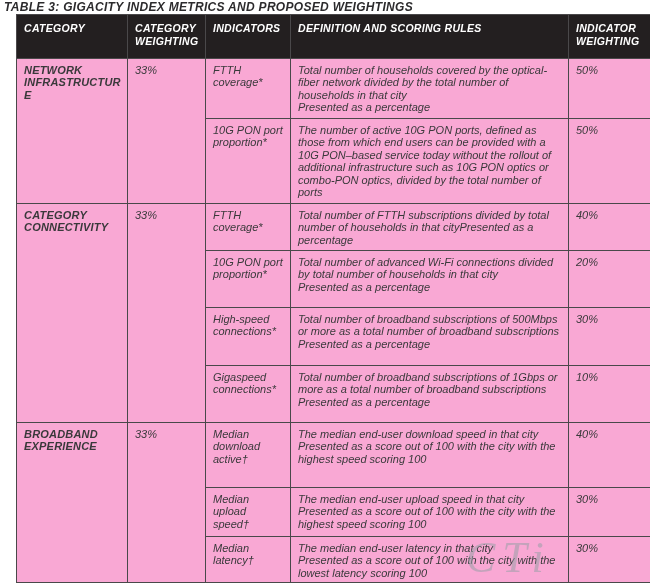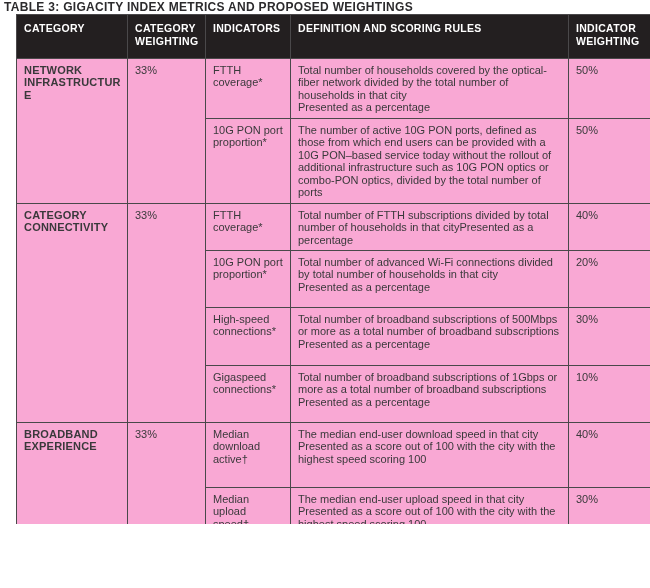--- a/index.html
+++ b/index.html
@@ -1,17 +1,17 @@
 <!DOCTYPE html>
 <html><head>
 <meta charset="utf-8">
 <style>
   html, body { margin: 0; padding: 0; background: #ffffff; }
   body { width: 650px; height: 588px; font-family: "Liberation Sans", sans-serif; }
-  .page { position: relative; width: 650px; height: 524px; overflow: hidden; }
+  .page { position: relative; width: 650px; height: 588px; overflow: hidden; font-style: italic; }
 
   .title {
     position: absolute; left: 4px; top: 0px;
     font-size: 12px; font-weight: bold; letter-spacing: 0.3px;
     color: #2c2b2d; white-space: nowrap;
   }
 
   table.metrics {
     position: absolute; left: 16px; top: 14px;
     width: 643px; border-collapse: collapse; table-layout: fixed; padding-left: 12px;

